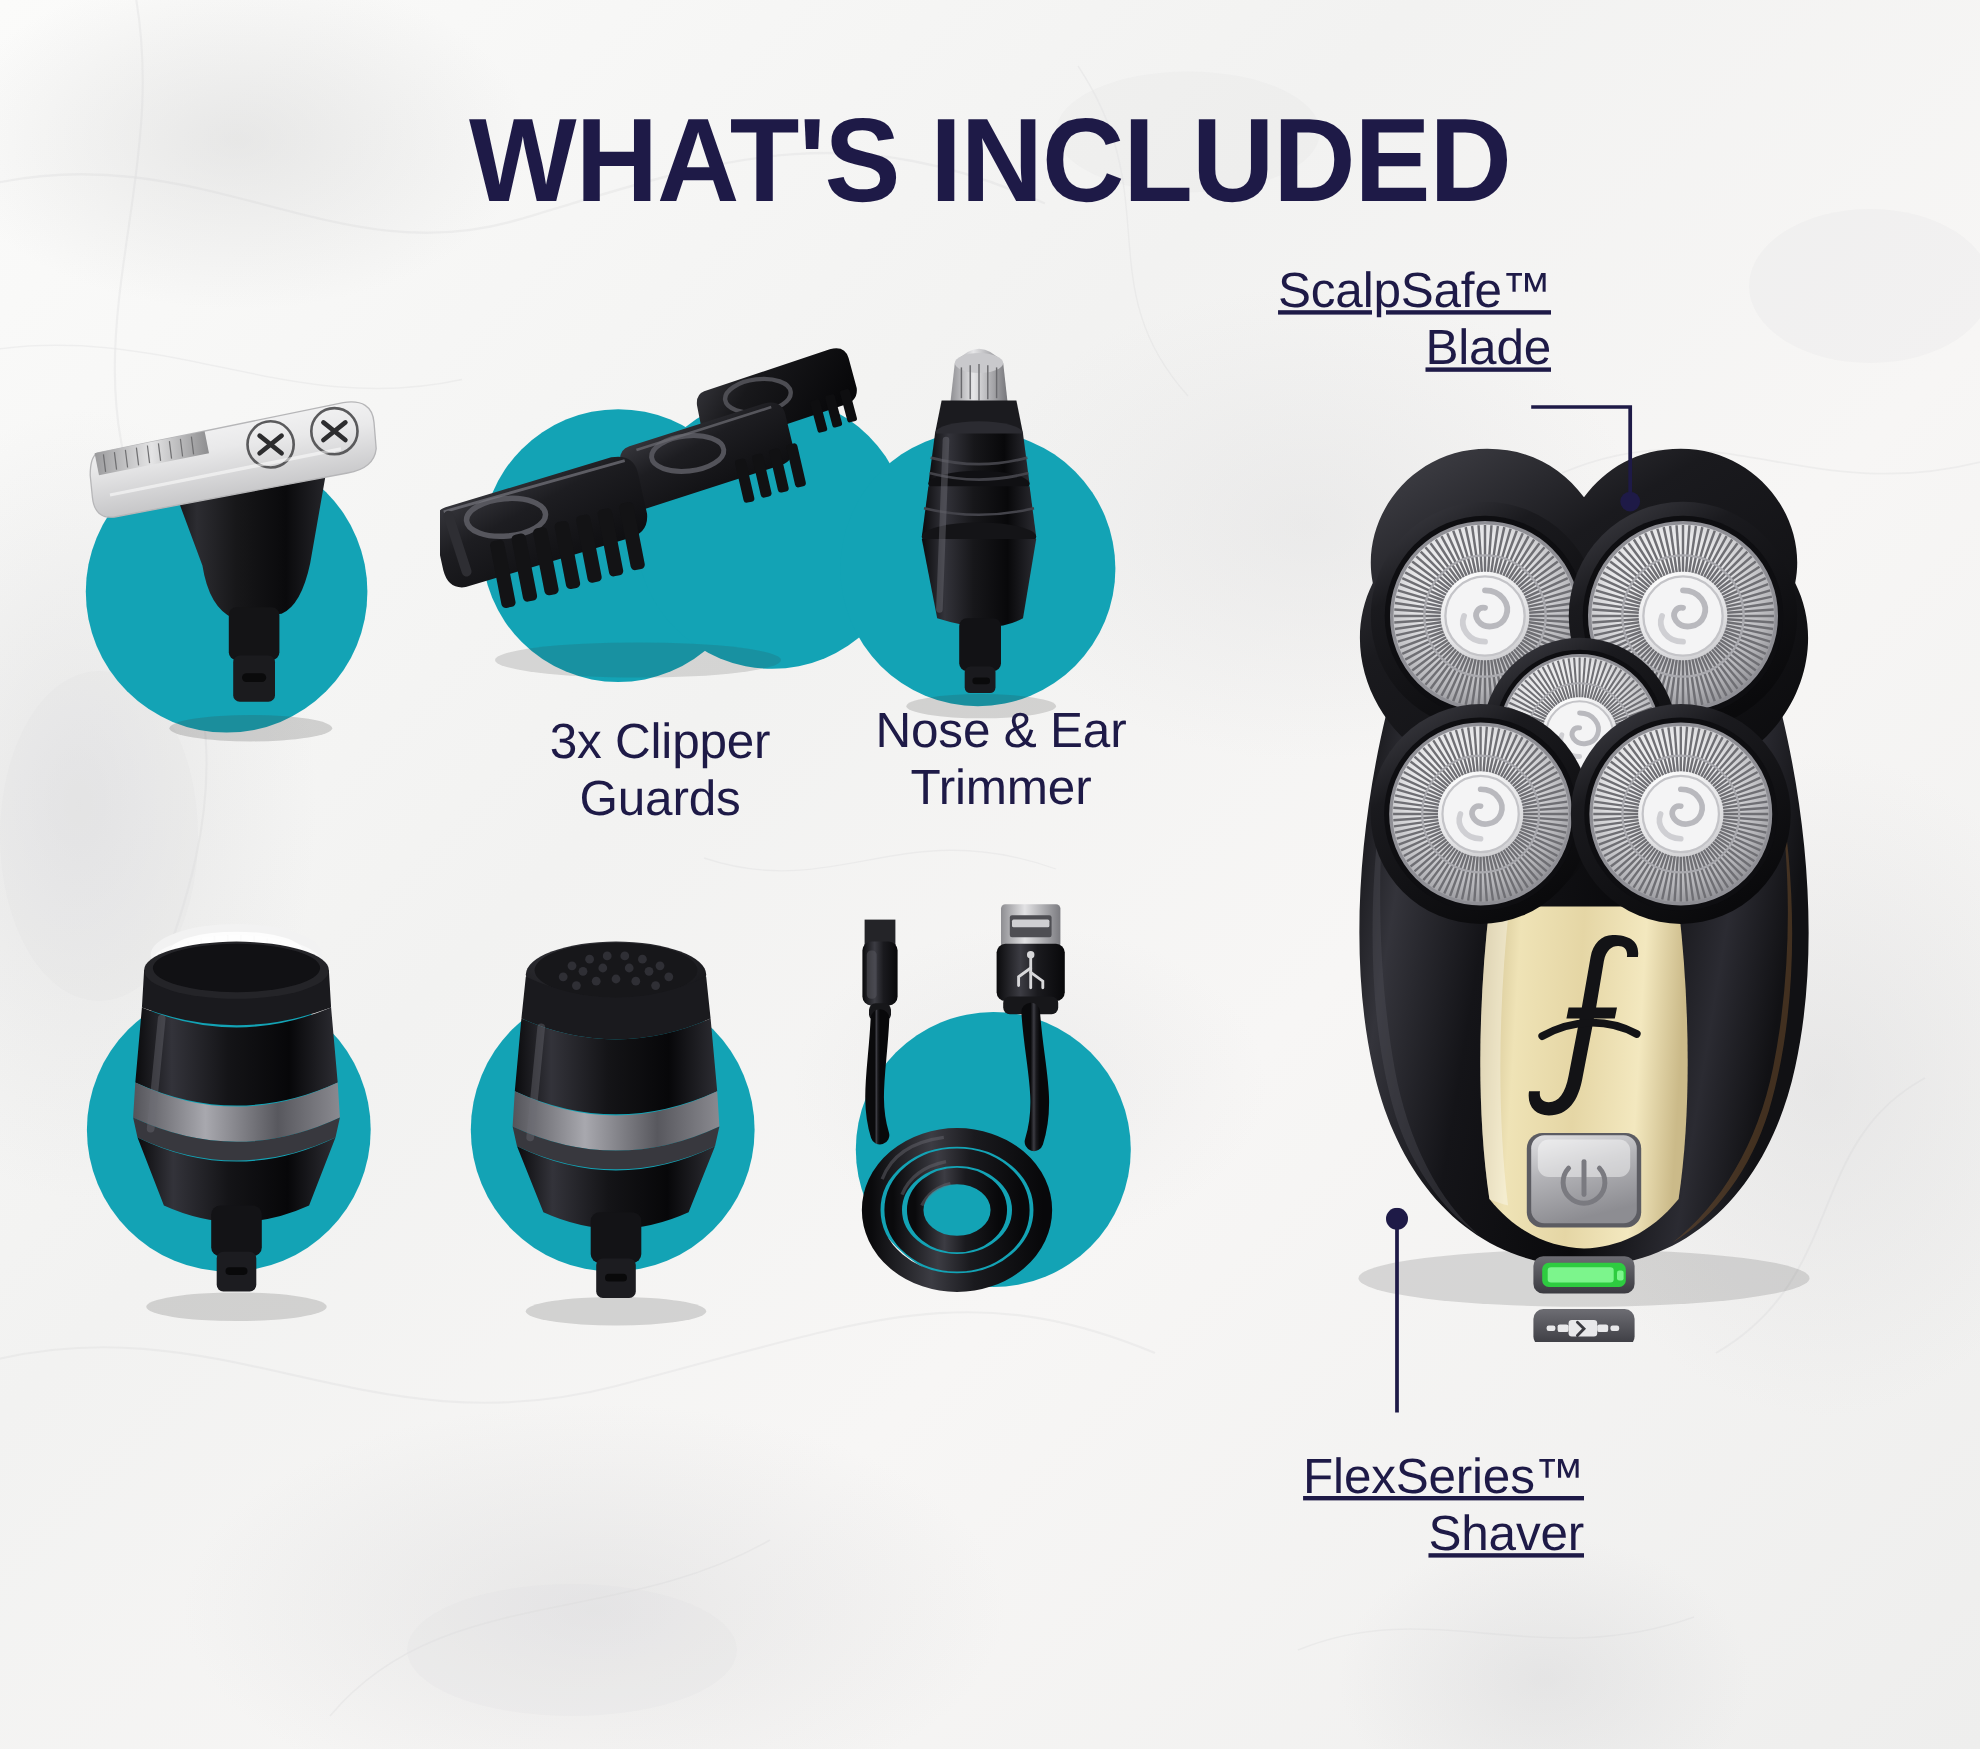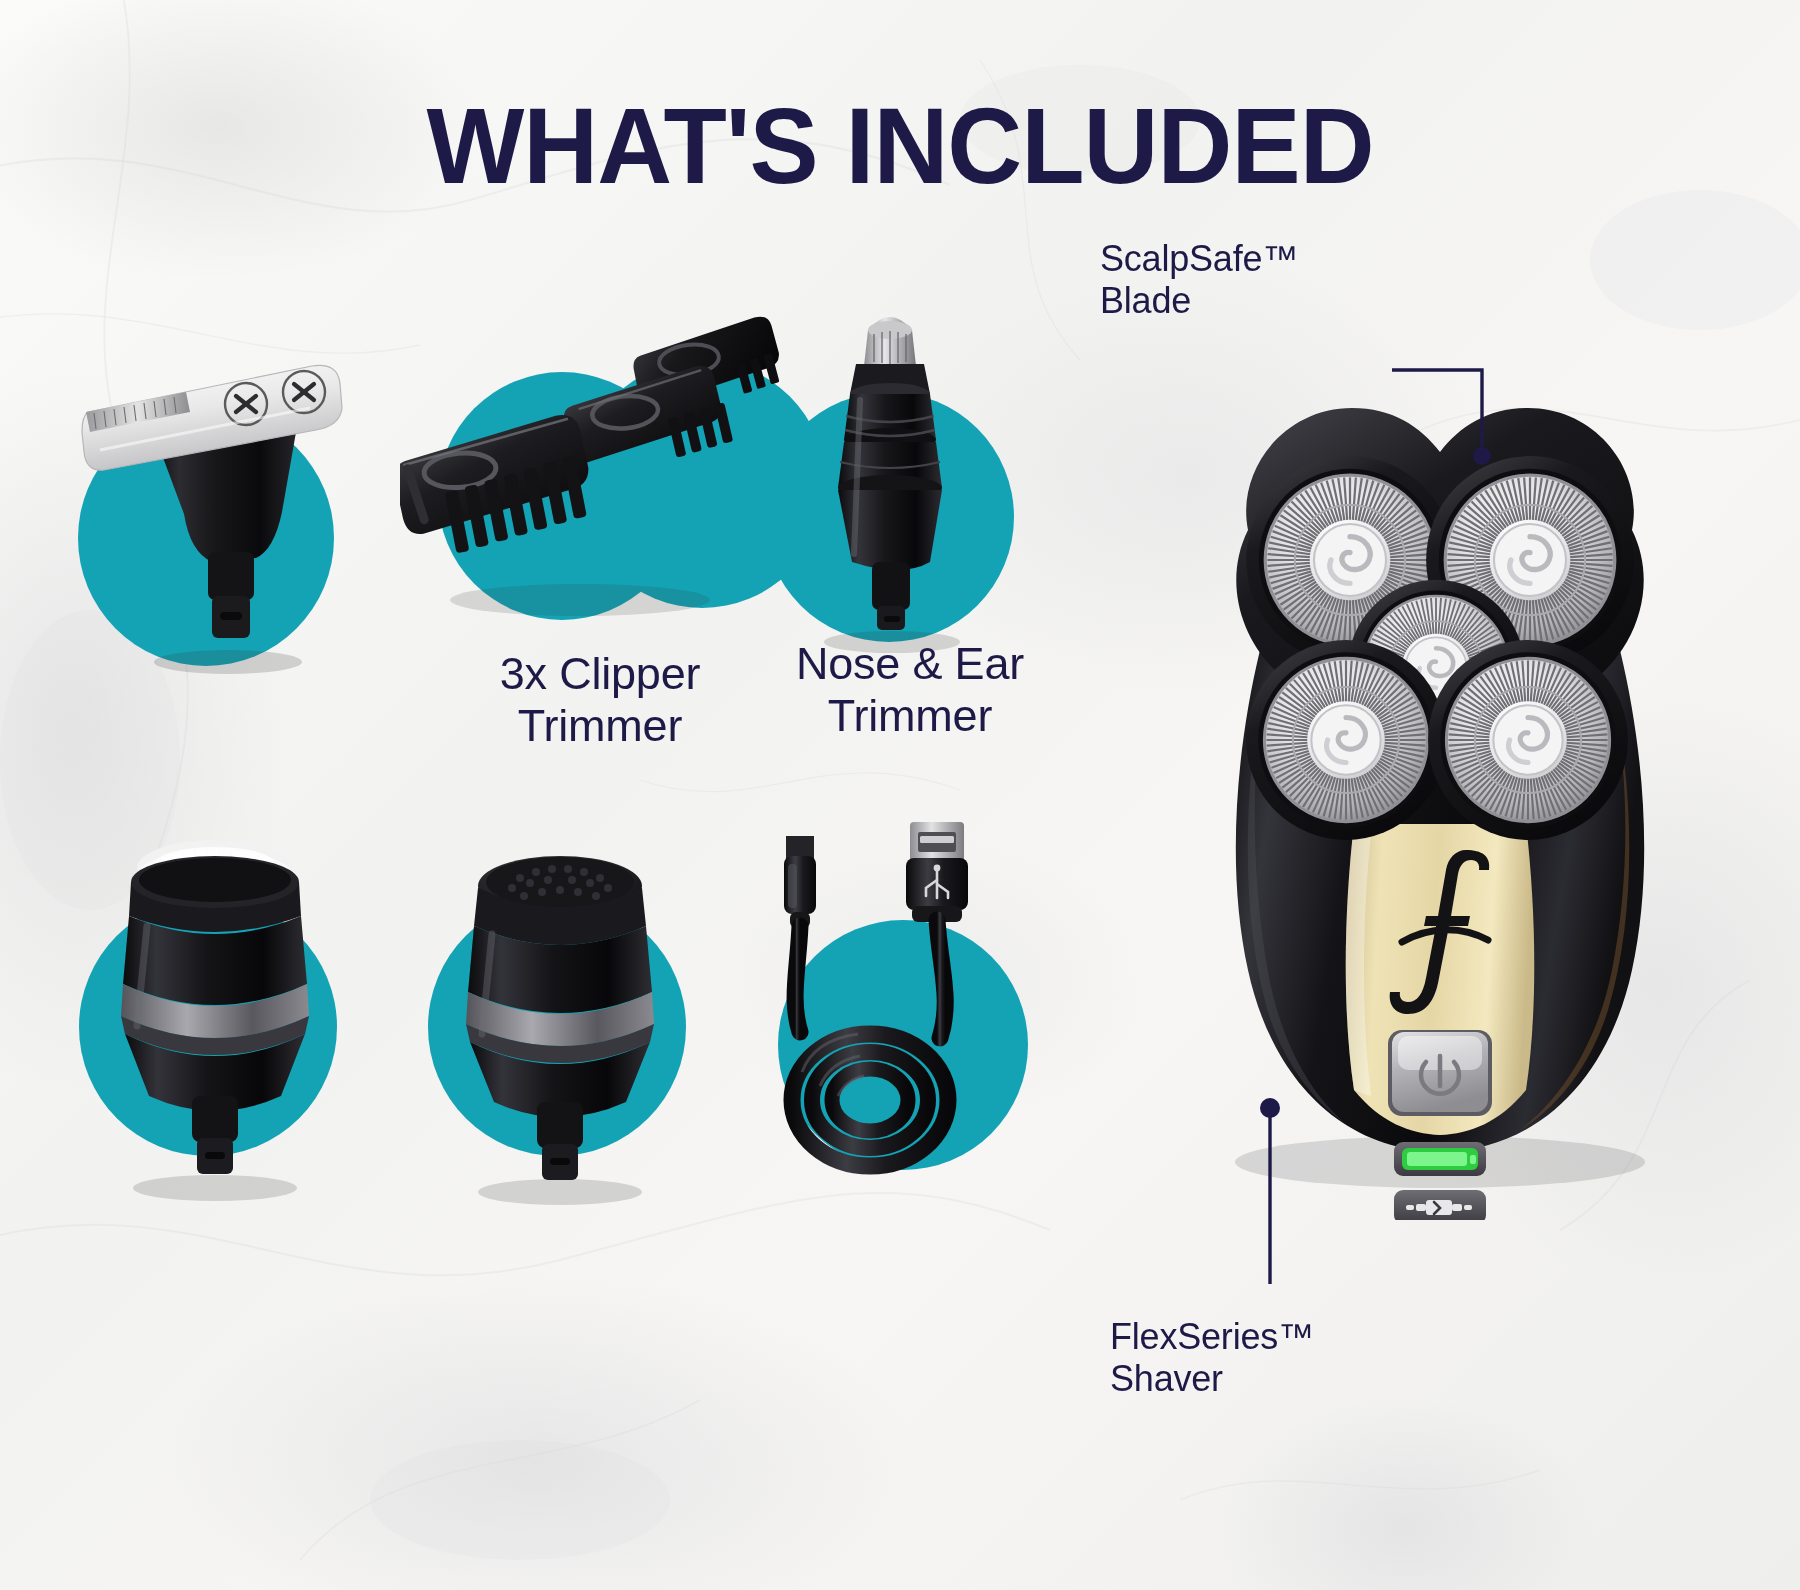--- a/index.html
+++ b/index.html
@@ -59,25 +59,26 @@
     white-space: pre-line;
   }
 
   
   .pt { position: absolute; }
 
   
   .callout {
     position: absolute;
     color: #1e1a47;
-    font-size: 36px;
+    font-size: 45px;
     line-height: 1.16;
-    text-align: left;
+    text-align: right;
     white-space: pre-line;
     letter-spacing: -.2px;
+    text-decoration: underline;
   }
   .leader { position: absolute; }
 </style>
 </head>
 <body>
 
 <div id="stage">
 
   <svg id="veins" width="1800" height="1590" viewBox="0 0 1800 1590">
     <g fill="none" stroke="#cfcfd1" stroke-opacity=".45">
@@ -219,21 +220,21 @@
           <rect x="132" y="58" width="13" height="62" rx="4" transform="rotate(-6 138 88)"></rect>
           <rect x="152" y="54" width="13" height="62" rx="4" transform="rotate(-6 158 84)"></rect>
           <rect x="172" y="50" width="13" height="62" rx="4" transform="rotate(-6 178 80)"></rect>
           <rect x="192" y="46" width="13" height="62" rx="4" transform="rotate(-6 198 76)"></rect>
         </g>
         <path d="M34 44 L46 96" stroke="#2e2e33" stroke-width="9" stroke-linecap="round"></path>
       </g>
     </svg>
 
     <div class="caption" style="left:0; top:348px; width:400px;">3x Clipper
-Trimmer</div>
+Guards</div>
   </div>
 
   <div class="cell" style="left:740px; top:290px; width:340px; height:430px;">
 
     <div class="disc" style="left:24px; top:102px; width:250px; height:250px;"></div>
 
     <svg class="pt" style="left:0; top:0;" width="340" height="420" viewBox="0 0 340 420">
       <defs>
         <linearGradient id="ntBody" x1="0" y1="0" x2="1" y2="0">
           <stop offset="0" stop-color="#0b0b0d"></stop>

